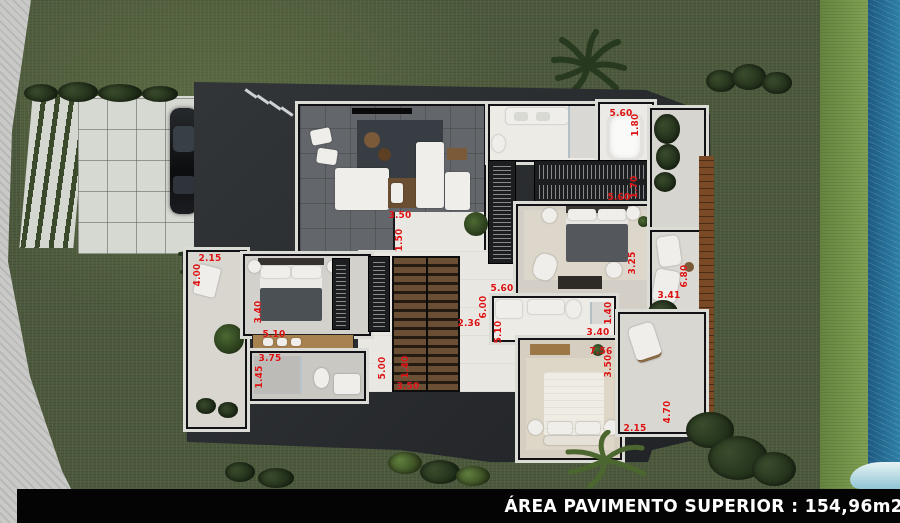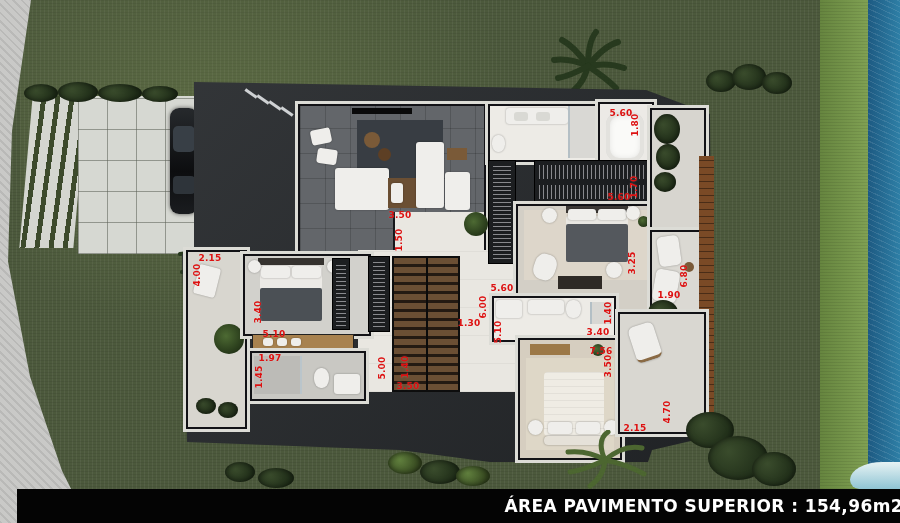--- a/index.html
+++ b/index.html
@@ -296,36 +296,36 @@
   <div class="abs bush" style="left:708px;top:436px;width:60px;height:44px;"></div>
   <div class="abs bush" style="left:752px;top:452px;width:44px;height:34px;"></div>
 
   <div class="abs" id="dims">
       <span class="dim" style="left: 400px; top: 215px;">3.50</span>
       <span class="dim v" style="left: 399px; top: 240px;">1.50</span>
       <span class="dim" style="left: 210px; top: 258px;">2.15</span>
       <span class="dim v" style="left: 197px; top: 275px;">4.00</span>
       <span class="dim v" style="left: 258px; top: 312px;">3.40</span>
       <span class="dim" style="left: 274px; top: 334px;">5.10</span>
-      <span class="dim" style="left: 270px; top: 358px;">1.97</span>
+      <span class="dim" style="left: 270px; top: 358px;">3.75</span>
       <span class="dim v" style="left: 259px; top: 377px;">1.45</span>
       <span class="dim v" style="left: 382px; top: 368px;">5.00</span>
       <span class="dim v" style="left: 405px; top: 367px;">1.40</span>
       <span class="dim" style="left: 408px; top: 386px;">3.50</span>
       <span class="dim" style="left: 502px; top: 288px;">5.60</span>
       <span class="dim v" style="left: 483px; top: 307px;">6.00</span>
-      <span class="dim" style="left: 469px; top: 323px;">1.30</span>
+      <span class="dim" style="left: 469px; top: 323px;">2.36</span>
       <span class="dim v" style="left: 498px; top: 332px;">5.10</span>
       <span class="dim" style="left: 621px; top: 113px;">5.60</span>
       <span class="dim v" style="left: 635px; top: 125px;">1.80</span>
       <span class="dim v" style="left: 634px; top: 187px;">1.70</span>
       <span class="dim" style="left: 619px; top: 197px;">5.60</span>
       <span class="dim v" style="left: 632px; top: 263px;">3.25</span>
       <span class="dim v" style="left: 684px; top: 276px;">6.80</span>
-      <span class="dim" style="left: 669px; top: 295px;">1.90</span>
+      <span class="dim" style="left: 669px; top: 295px;">3.41</span>
       <span class="dim v" style="left: 608px; top: 313px;">1.40</span>
       <span class="dim" style="left: 598px; top: 332px;">3.40</span>
       <span class="dim" style="left: 601px; top: 351px;">7.56</span>
       <span class="dim v" style="left: 608px; top: 366px;">3.50</span>
       <span class="dim" style="left: 635px; top: 428px;">2.15</span>
       <span class="dim v" style="left: 667px; top: 412px;">4.70</span>
     </div>
 
   <div class="abs" id="footer-bar">
     <span>ÁREA PAVIMENTO SUPERIOR : 154,96m2</span>

